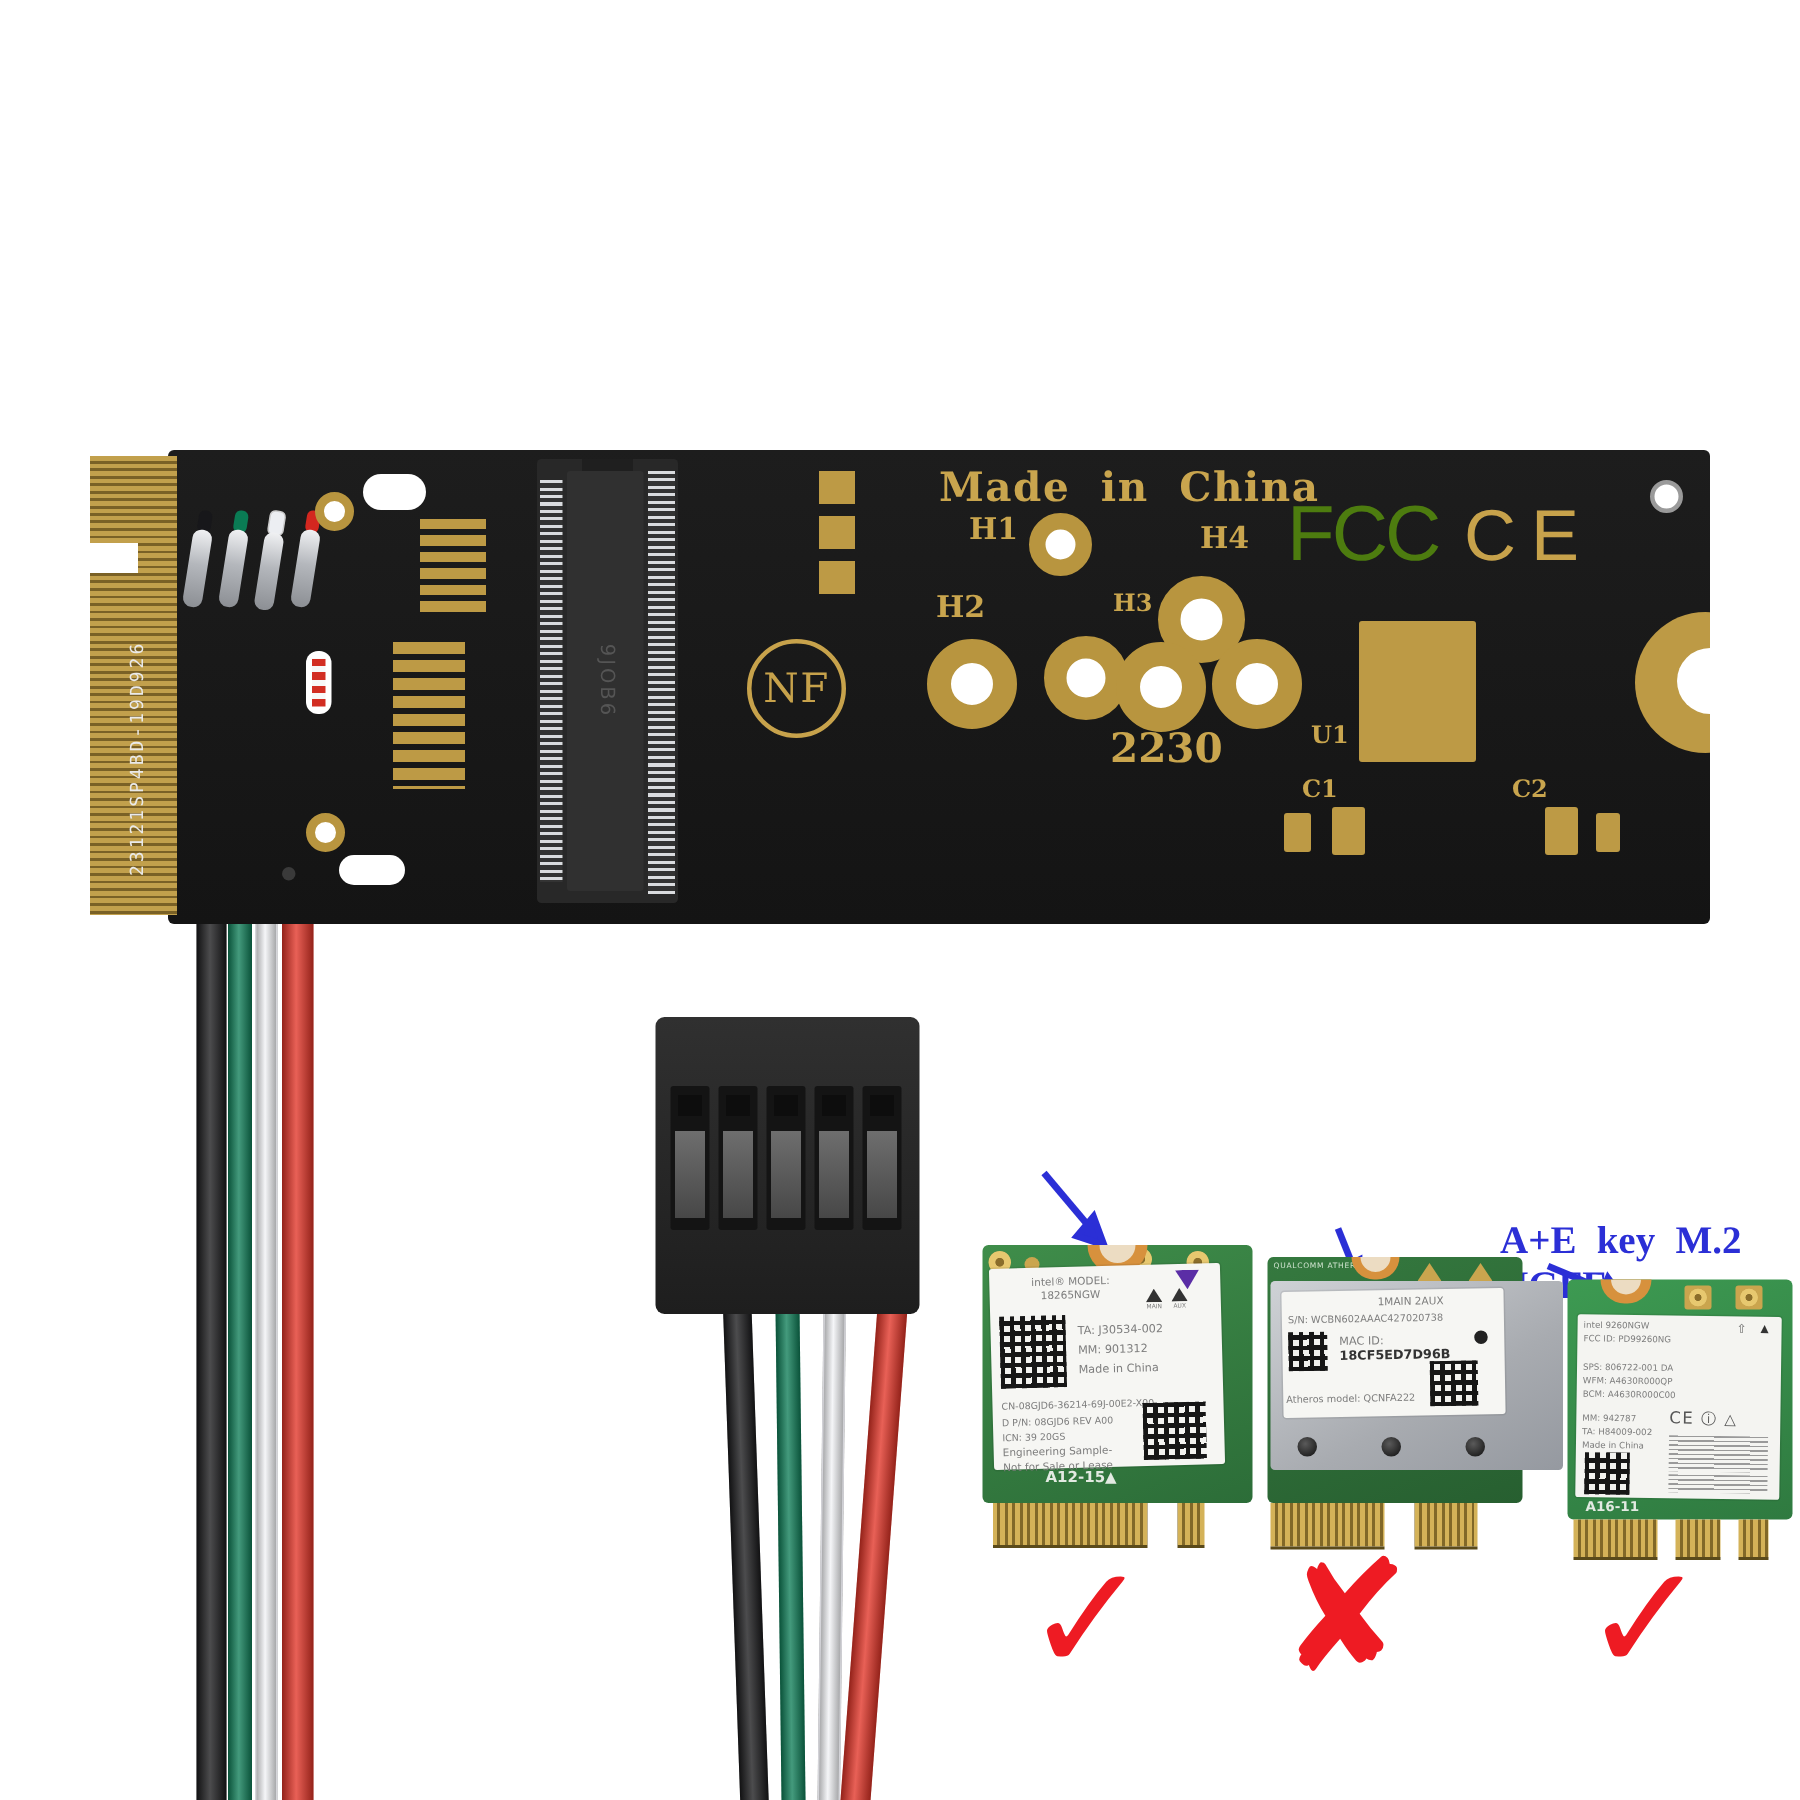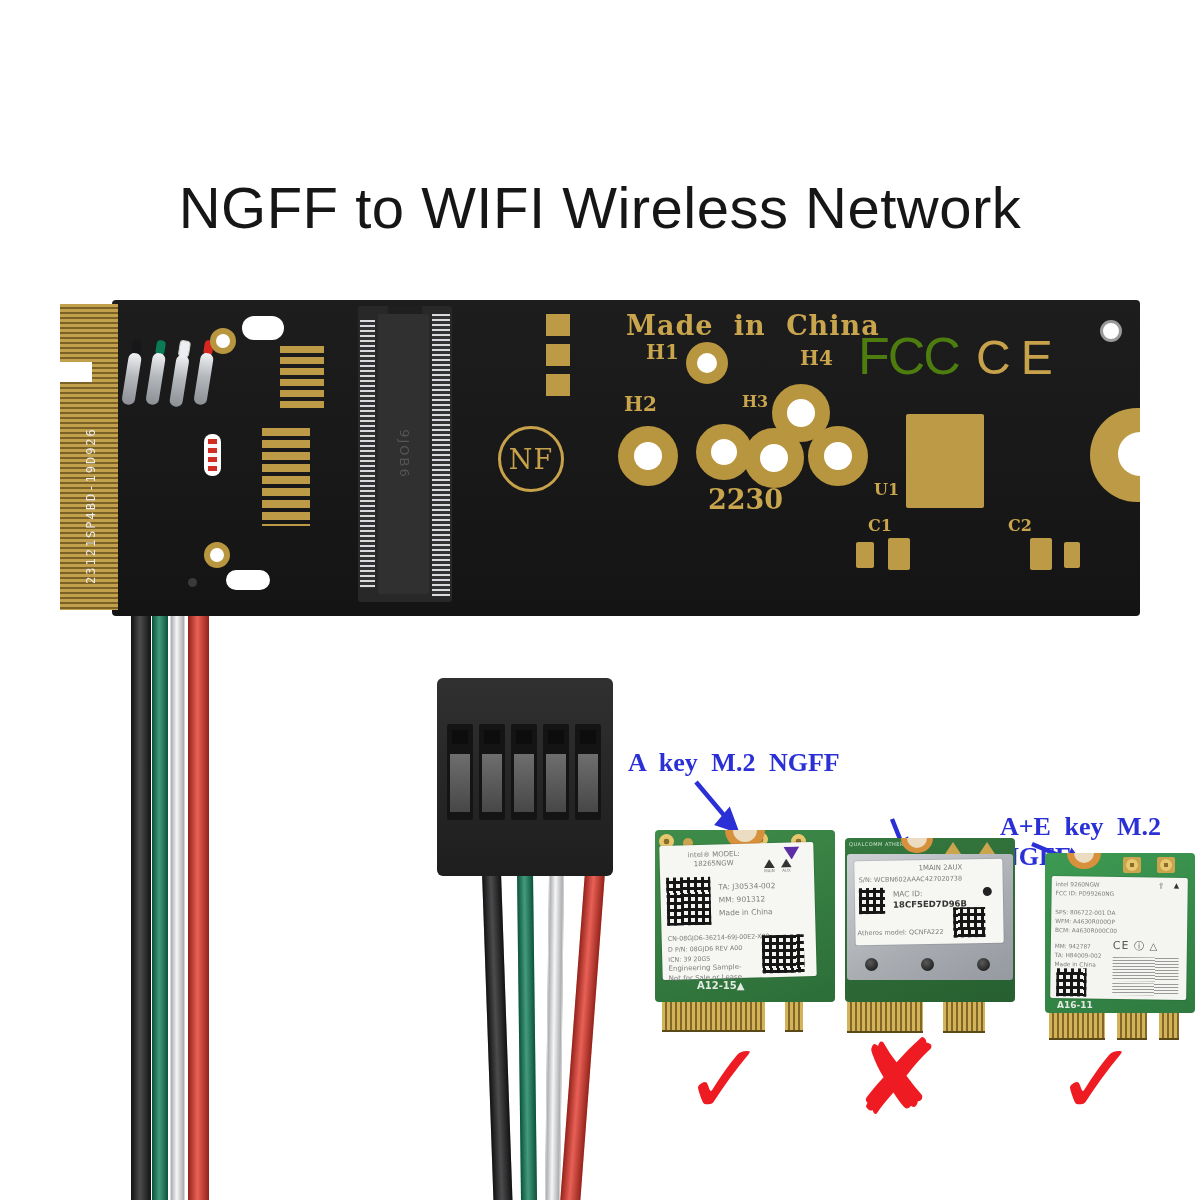--- a/index.html
+++ b/index.html
@@ -53,31 +53,30 @@
   .notch i{position:absolute;left:20%;top:0;width:60%;height:65%;background:#ecdcc2;border-radius:0 0 24px 24px;}
   .ufl{border-radius:50%;background:radial-gradient(circle at 50% 50%,#8a6d2a 0 25%,#e7c86f 30% 70%,#8a6d2a 75%);}
   .whitelabel{background:#f6f6f3;border-radius:2px;box-shadow:0 0 0 1px rgba(0,0,0,.08);}
   .lab{font-family:"DejaVu Sans",sans-serif;color:#7d7d7d;}
   .qr{background-image:repeating-linear-gradient(0deg,#161616 0 3px,transparent 3px 7px),
       repeating-linear-gradient(90deg,#161616 0 3px,#f2f2ef 3px 7px);}
   .fingers{background:repeating-linear-gradient(90deg,#d4b258 0 3px,#816828 3px 5px);
      border-bottom:2px solid #5a4a1a;box-sizing:border-box;}
   .stripTxt{color:#e3eae2;font-family:"DejaVu Sans",sans-serif;font-weight:700;}
   .tri{clip-path:polygon(50% 0,0 100%,100% 100%);}
-  .shield{background:linear-gradient(150deg,#cfd2d6,#a8abb0 60%,#9599a0);border-radius:3px;}
+  .shield{background:linear-gradient(150deg,#cfd2d6,#a8abb0 60%,#9599a0);border-radius:3px;padding-left:29px;}
   .screw{border-radius:50%;background:radial-gradient(circle at 40% 35%,#5a5a5a,#0e0e0e);}
   .fineprint{background:repeating-linear-gradient(180deg,#9a9a9a 0 1px,transparent 1px 3px);}
   .verdict{color:#ee1b23;font-family:"DejaVu Sans",sans-serif;line-height:1;}
 </style>
 </head>
 <body>
 
 <div id="stage">
 
-  <div class="abs title" style="top:174px;">NGFF to WIFI Wireless Network</div>
 
   <div class="abs wire cyl" style="left:131px;width:20px;background-color:#1a1a1c;"></div>
   <div class="abs wire cyl" style="left:152px;width:16px;background-color:#0f7e58;"></div>
   <div class="abs wire cyl" style="left:170px;width:15px;background-color:#f2f3f6;box-shadow:inset 0 0 0 1px #d5d5da;"></div>
   <div class="abs wire cyl" style="left:188px;width:21px;background-color:#e23427;"></div>
 
   <div class="abs" id="pcb">
     <div class="abs pcb-body"></div>
     <div class="abs edge-tab"></div>
     <div class="abs tab-notch"></div>
@@ -129,21 +128,21 @@
     <div class="abs goldtxt" style="left:564px;top:92px;font-size:20px;">H2</div>
     <div class="abs goldtxt" style="left:682px;top:92px;font-size:16px;">H3</div>
     <div class="abs goldtxt" style="left:740px;top:46px;font-size:20px;">H4</div>
 
     <div class="abs hole" style="left:626px;top:42px;width:42px;height:42px;border-width:11px;"></div>
     <div class="abs hole" style="left:558px;top:126px;width:60px;height:60px;border-width:16px;"></div>
     <div class="abs hole" style="left:636px;top:124px;width:56px;height:56px;border-width:15px;"></div>
     <div class="abs hole" style="left:712px;top:84px;width:58px;height:58px;border-width:15px;"></div>
     <div class="abs hole" style="left:684px;top:128px;width:60px;height:60px;border-width:16px;"></div>
     <div class="abs hole" style="left:748px;top:126px;width:60px;height:60px;border-width:16px;"></div>
-    <div class="abs goldtxt" style="left:648px;top:184px;font-size:27px;text-align:right;">2230</div>
+    <div class="abs goldtxt" style="left:680px;top:184px;font-size:27px;text-align:right;">2230</div>
 
     <div class="abs fcc" style="left:798px;top:26px;">FCC</div>
     <div class="abs ce" style="left:916px;top:30px;">CE</div>
 
     <div class="abs pad" style="left:846px;top:114px;width:78px;height:94px;"></div>
     <div class="abs goldtxt" style="left:814px;top:180px;font-size:16px;">U1</div>
     <div class="abs goldtxt" style="left:808px;top:216px;font-size:16px;">C1</div>
     <div class="abs goldtxt" style="left:948px;top:216px;font-size:16px;">C2</div>
     <div class="abs pad" style="left:796px;top:242px;width:18px;height:26px;"></div>
     <div class="abs pad" style="left:828px;top:238px;width:22px;height:32px;"></div>
@@ -183,21 +182,20 @@
           <b></b>
           <i></i>
         </div>
       <div class="slot">
           <b></b>
           <i></i>
         </div>
     </div>
   </div>
 
-  <div class="abs callout" style="left:628px;top:748px;">A key M.2 NGFF</div>
   <svg class="abs" style="left:688px;top:778px;" width="64" height="62">
     <line class="arrow" x1="8" y1="4" x2="40" y2="42"></line>
     <polygon class="arrow" points="48,52 30,46 41,33"></polygon>
   </svg>
   <svg class="abs" style="left:872px;top:816px;" width="52" height="44">
     <line class="arrow" x1="20" y1="3" x2="30" y2="28"></line>
     <polygon class="arrow" points="34,40 22,30 34,24"></polygon>
   </svg>
   <div class="abs callout" style="left:1000px;top:812px;">A+E key M.2 NGFF</div>
   <svg class="abs" style="left:1026px;top:840px;" width="72" height="36">

